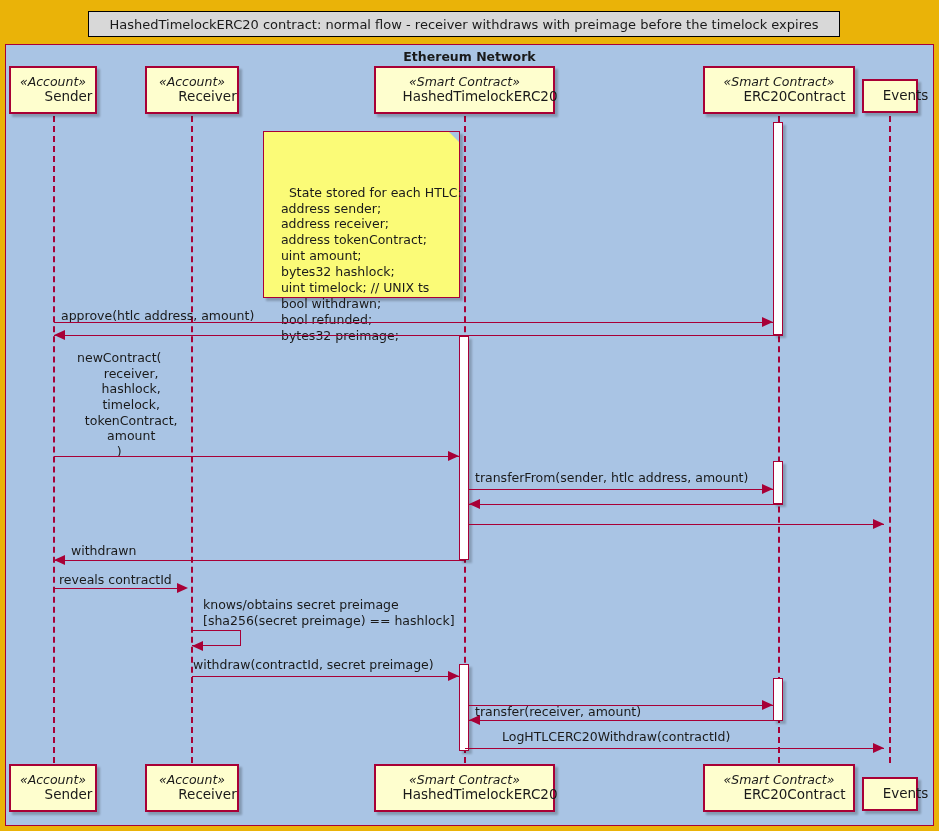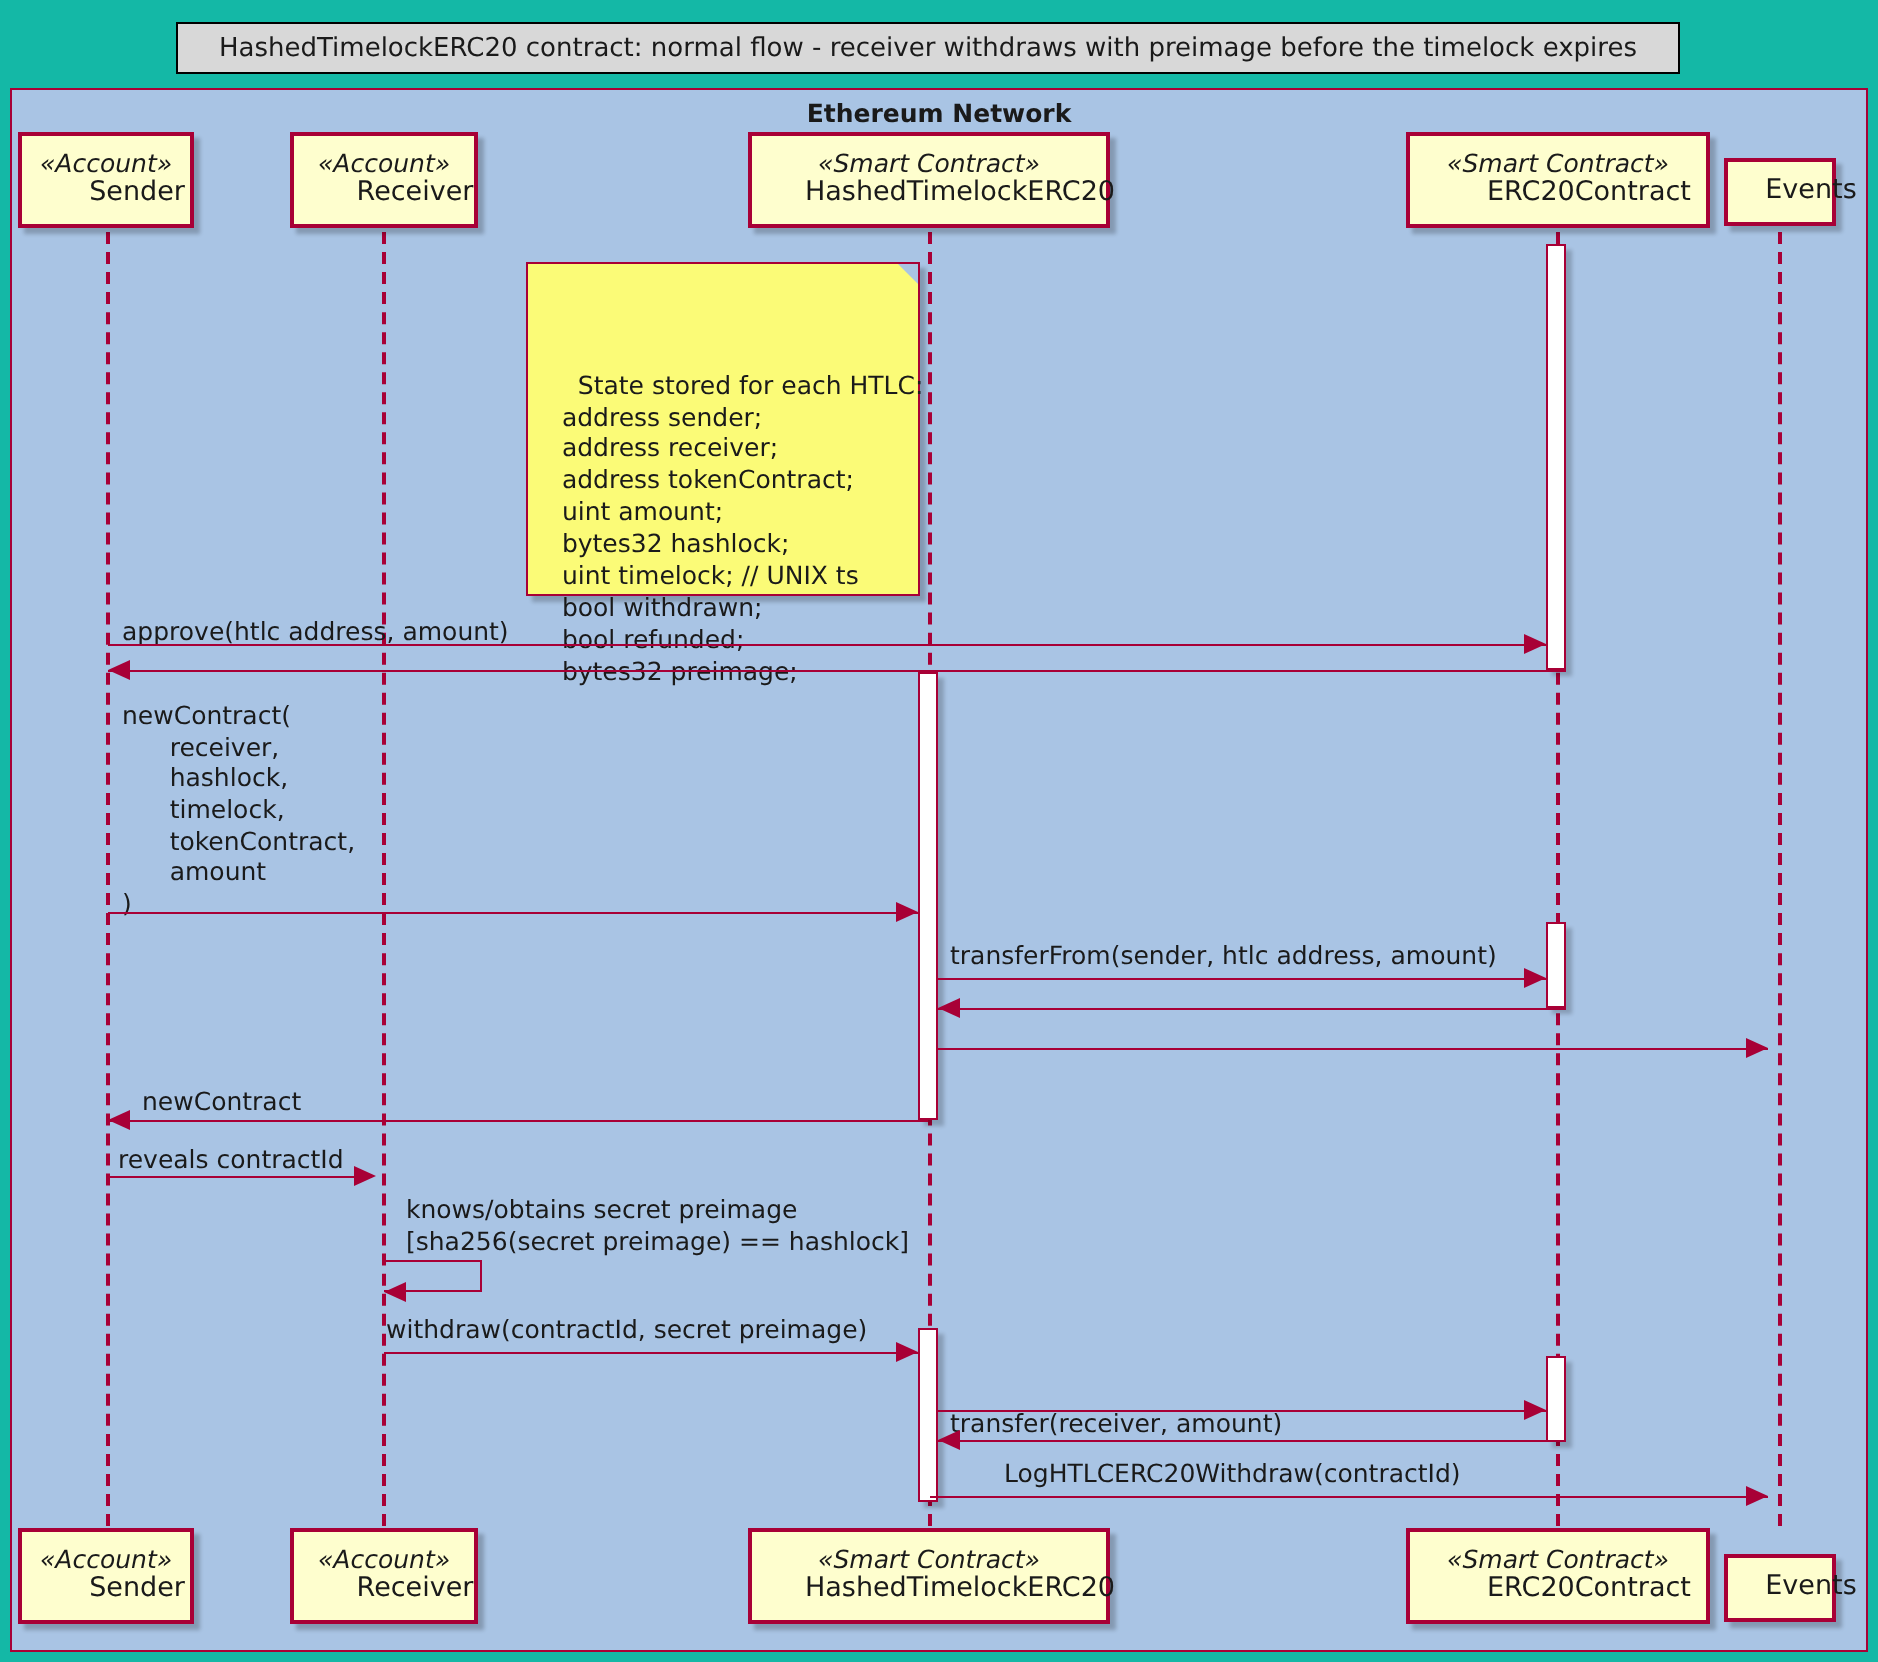--- a/index.html
+++ b/index.html
@@ -5,21 +5,21 @@
   html, body {
     margin: 0;
     padding: 0;
     background: #ffffff;
     font-family: "DejaVu Sans", sans-serif;
   }
   #canvas {
     position: relative;
     width: 939px;
     height: 831px;
-    background: #14b8a6;
+    background: #eab308;
     overflow: hidden;
   }
   
   #title-box {
     position: absolute;
     left: 88px;
     top: 11px;
     width: 752px;
     height: 26px;
     background: #D8D8D8;
@@ -238,41 +238,41 @@
     <span class="pname">Events</span>
   </div>
 
   <div class="msg-label" style="left:61px; top:308px;">approve(htlc address, amount)</div>
   <div class="msg-line" style="left:54px; top:322px; width:719px;"></div>
   <div class="arrow-r" style="left:762px; top:317px;"></div>
 
   <div class="msg-line" style="left:54px; top:335px; width:729px;"></div>
   <div class="arrow-l" style="left:54px; top:330px;"></div>
 
-  <div class="msg-label" style="left:61px; top:350px;">newContract(
+  <div class="msg-label" style="left:61px; top:350px;text-align:center;">newContract(
       receiver,
       hashlock,
       timelock,
       tokenContract,
       amount
 )</div>
   <div class="msg-line" style="left:54px; top:456px; width:405px;"></div>
   <div class="arrow-r" style="left:448px; top:451px;"></div>
 
   <div class="msg-label" style="left:475px; top:470px;text-align:center;">transferFrom(sender, htlc address, amount)</div>
   <div class="msg-line" style="left:469px; top:489px; width:304px;"></div>
   <div class="arrow-r" style="left:762px; top:484px;"></div>
 
   <div class="msg-line" style="left:469px; top:504px; width:314px;"></div>
   <div class="arrow-l" style="left:469px; top:499px;"></div>
 
   <div class="msg-line" style="left:469px; top:524px; width:415px;"></div>
   <div class="arrow-r" style="left:873px; top:519px;"></div>
 
-  <div class="msg-label" style="left:71px; top:543px;">newContract</div>
+  <div class="msg-label" style="left:71px; top:543px;">withdrawn</div>
   <div class="msg-line" style="left:54px; top:560px; width:410px;"></div>
   <div class="arrow-l" style="left:54px; top:555px;"></div>
 
   <div class="msg-label" style="left:59px; top:572px;">reveals contractId</div>
   <div class="msg-line" style="left:54px; top:588px; width:132px;"></div>
   <div class="arrow-r" style="left:177px; top:583px;"></div>
 
   <div class="msg-label" style="left:203px; top:597px;">knows/obtains secret preimage
 [sha256(secret preimage) == hashlock]</div>
   <div class="self-msg" style="left:192px; top:630px; width:49px; height:16px;"></div>

